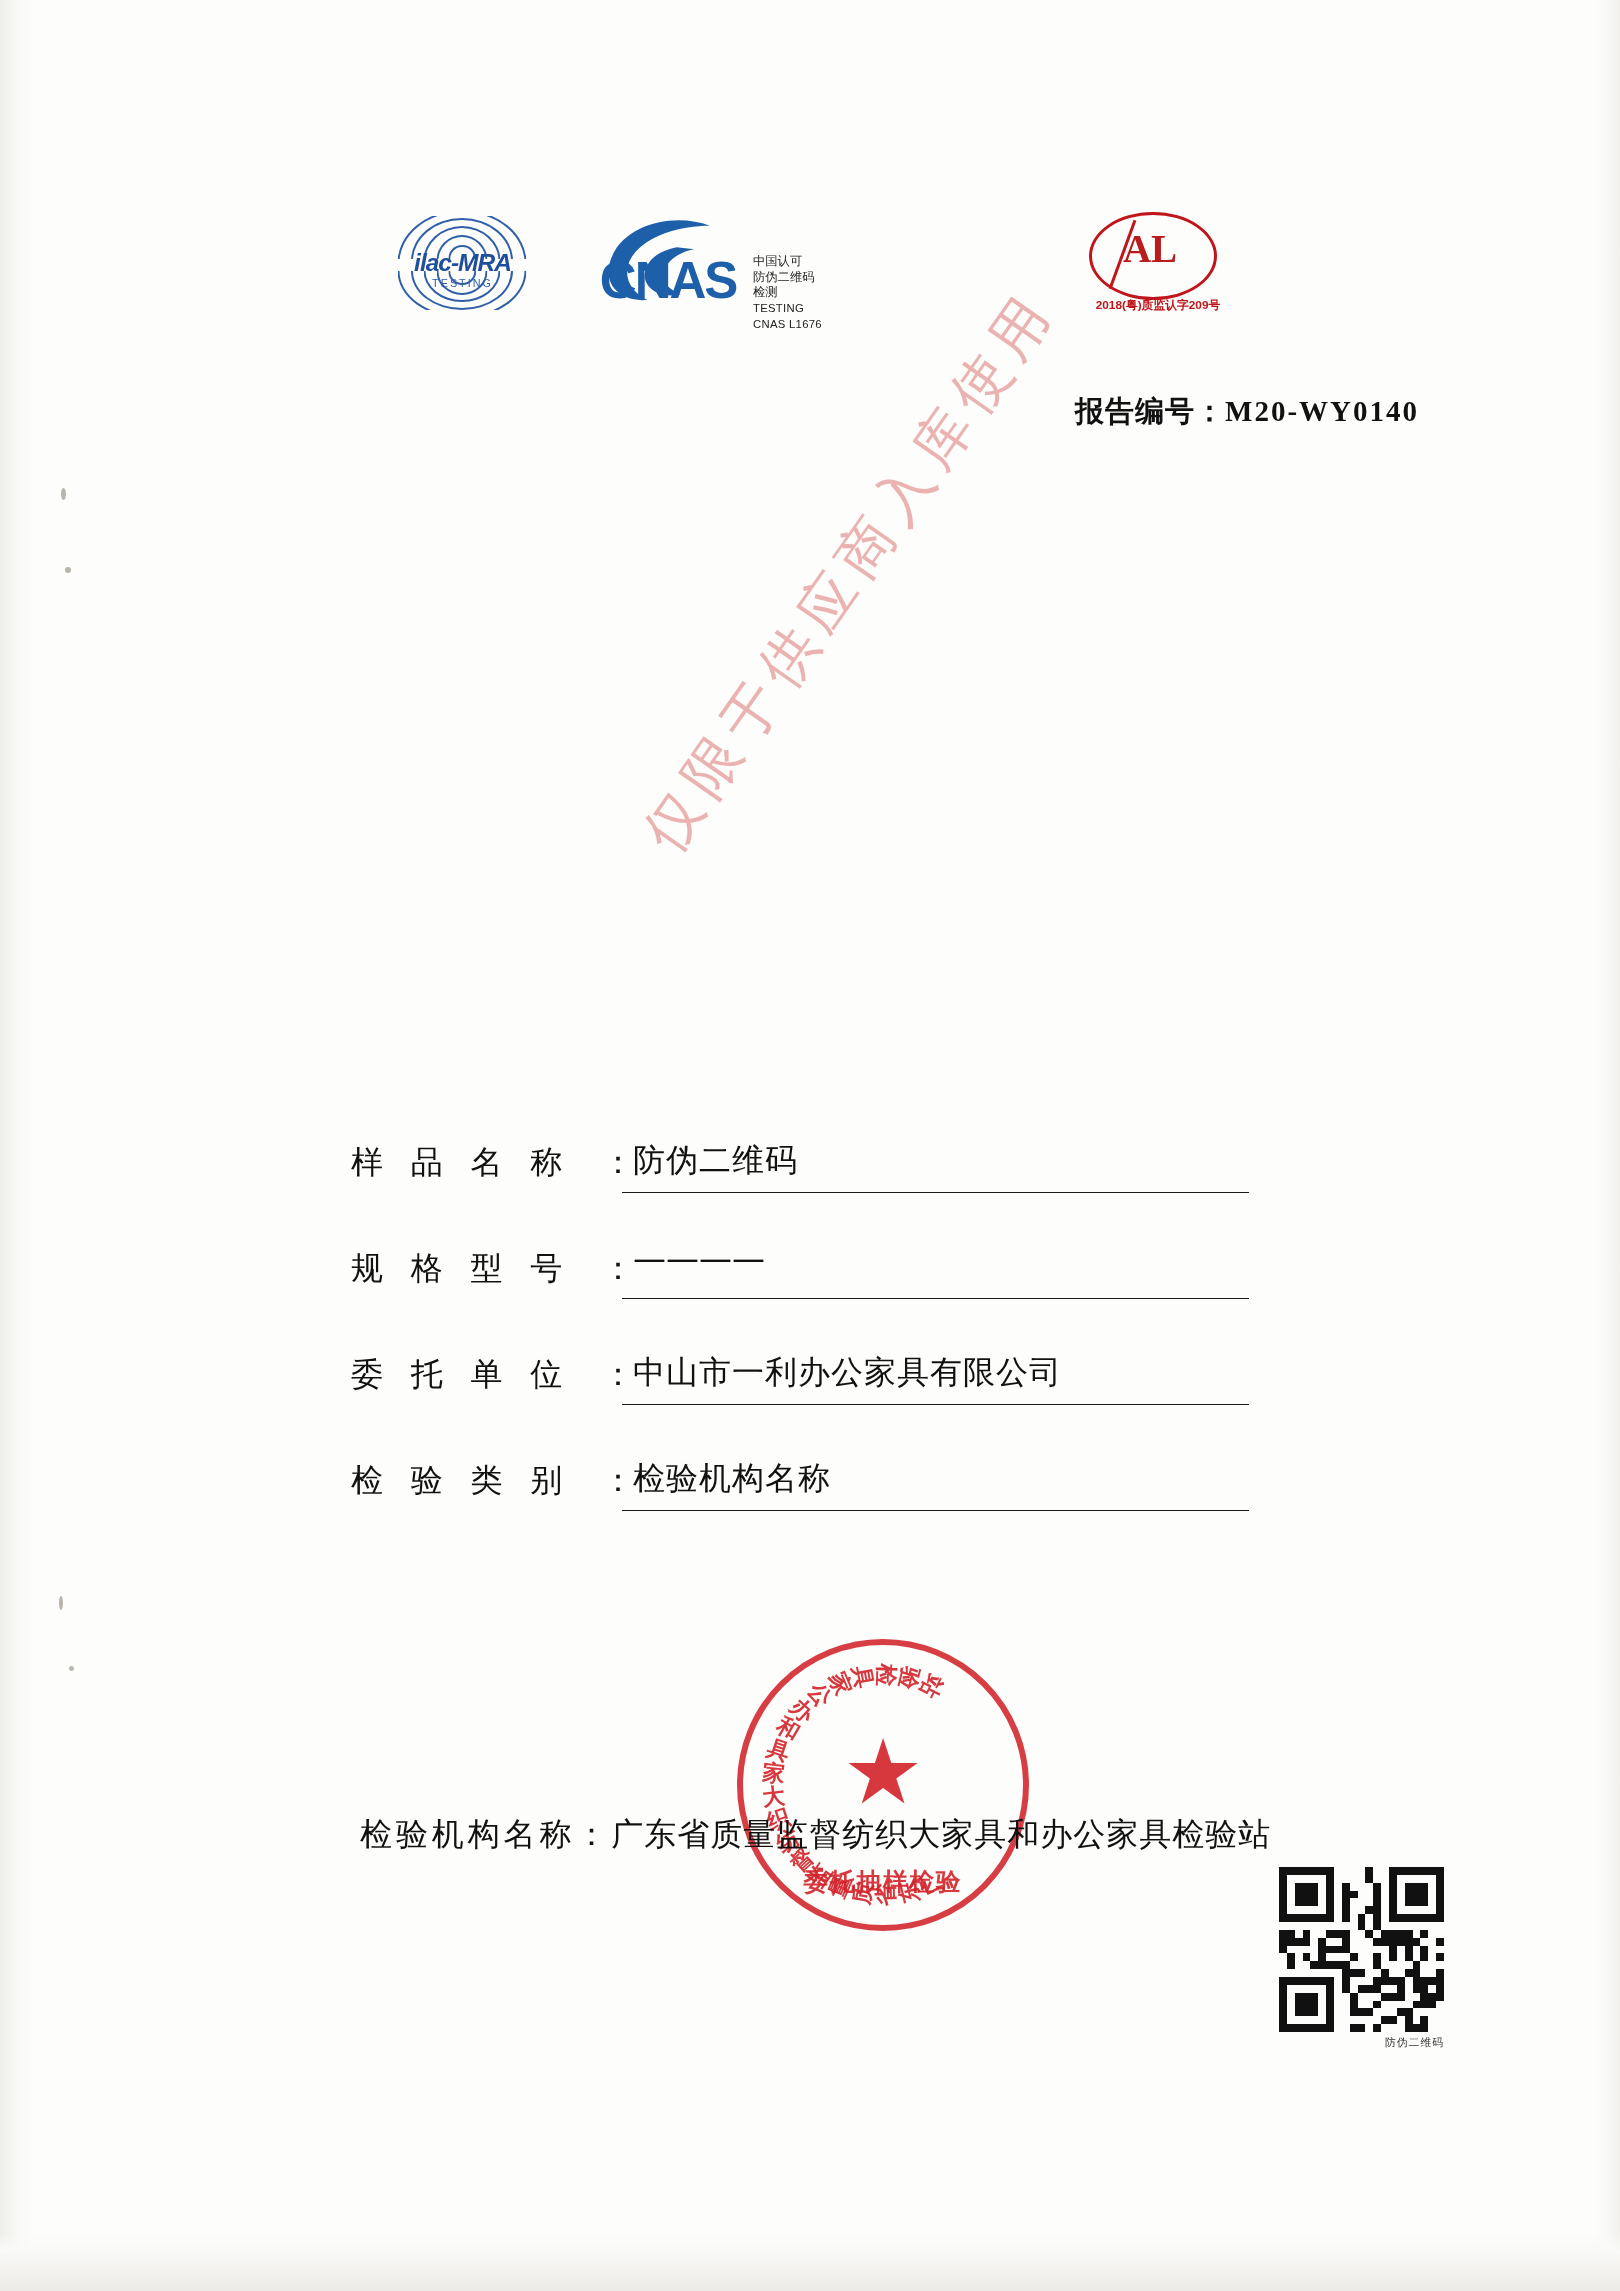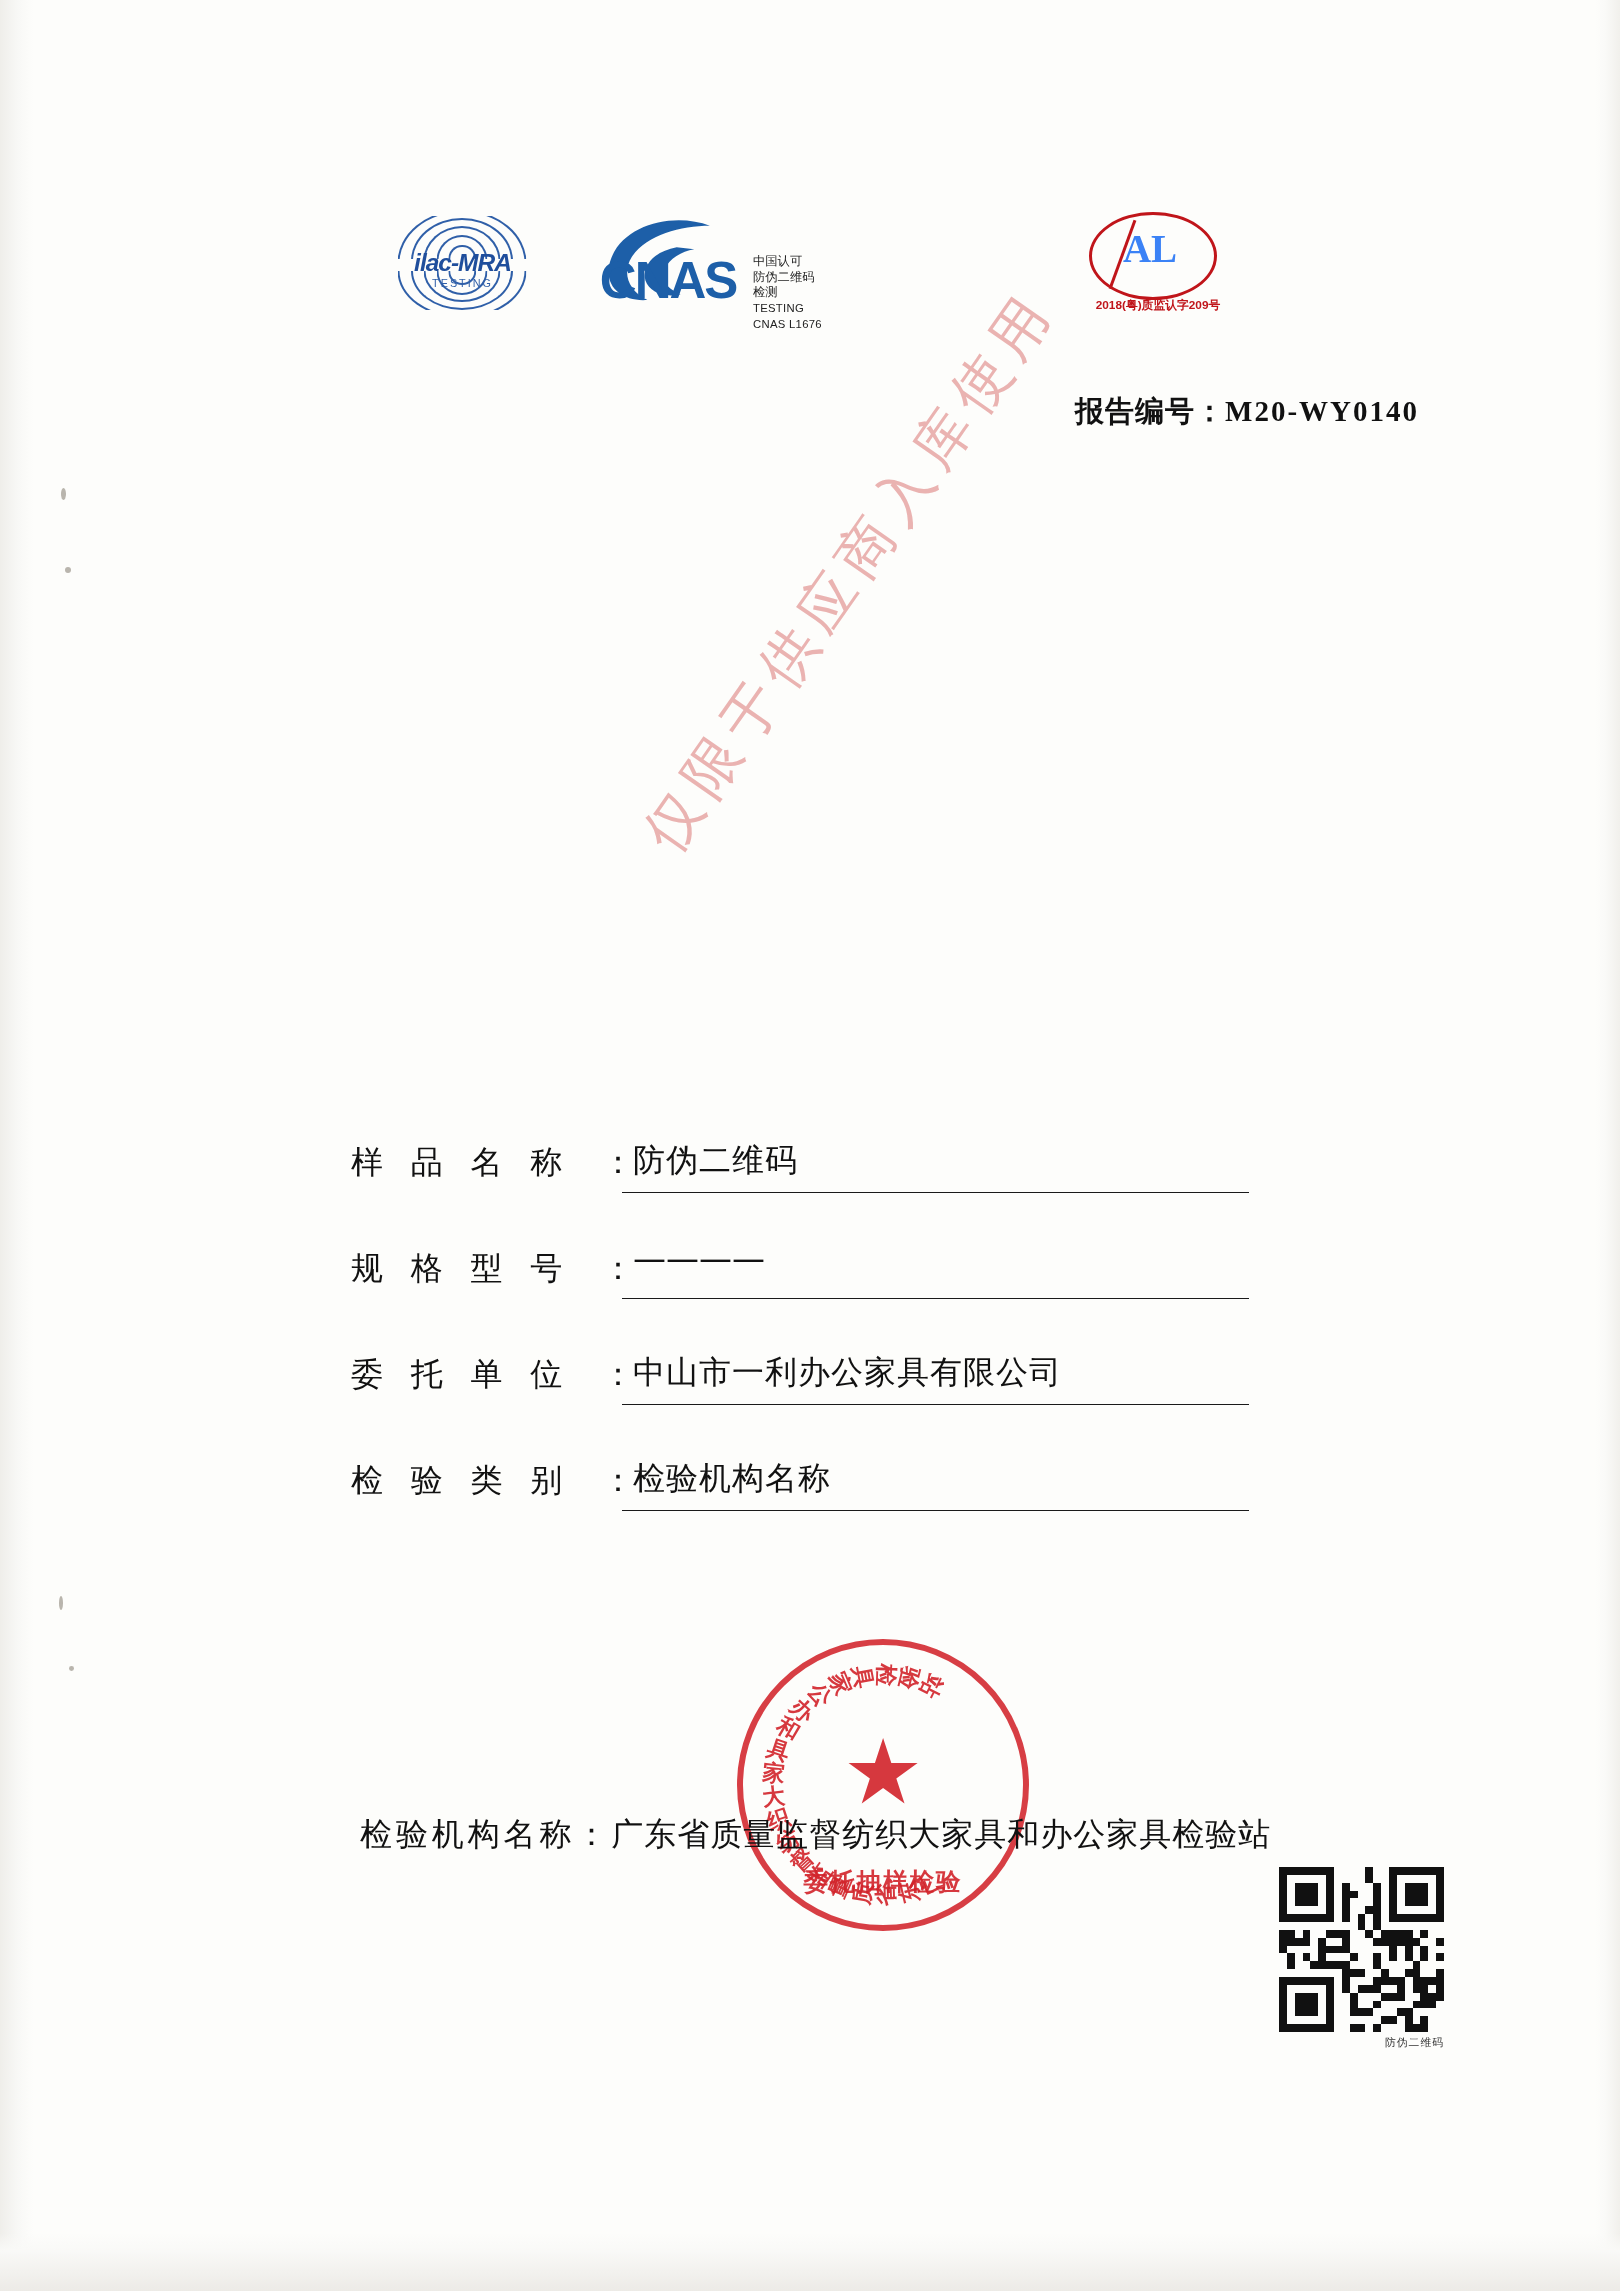--- a/index.html
+++ b/index.html
@@ -109,21 +109,21 @@
 
   
   .cal { left:676px; top:3.9px; width:196px; height:120px; }
   .cal-oval {
     position:absolute; left:29px; top:0px; width:122px; height:82px;
     border:3.9px solid #c0151a; border-radius:50%;
   }
   .cal-text {
     position:absolute; left:29px; top:13.7px; width:122px; text-align:center;
     font-family:"Liberation Serif", serif;
-    font-weight:bold; font-size:39px; color:#3b82f6;
+    font-weight:bold; font-size:39px; color:#b91c1c;
   }
   .cal-slash {
     position:absolute; left:61px; top:5.9px; width:2.9px; height:73px;
     background:#c0151a; transform:rotate(20deg);
   }
   .cal-num {
     position:absolute; left:0px; top:86px; width:196px; text-align:center;
     font-family:"Liberation Sans", sans-serif;
     font-size:11.8px; font-weight:bold; color:#c0151a;
   }

